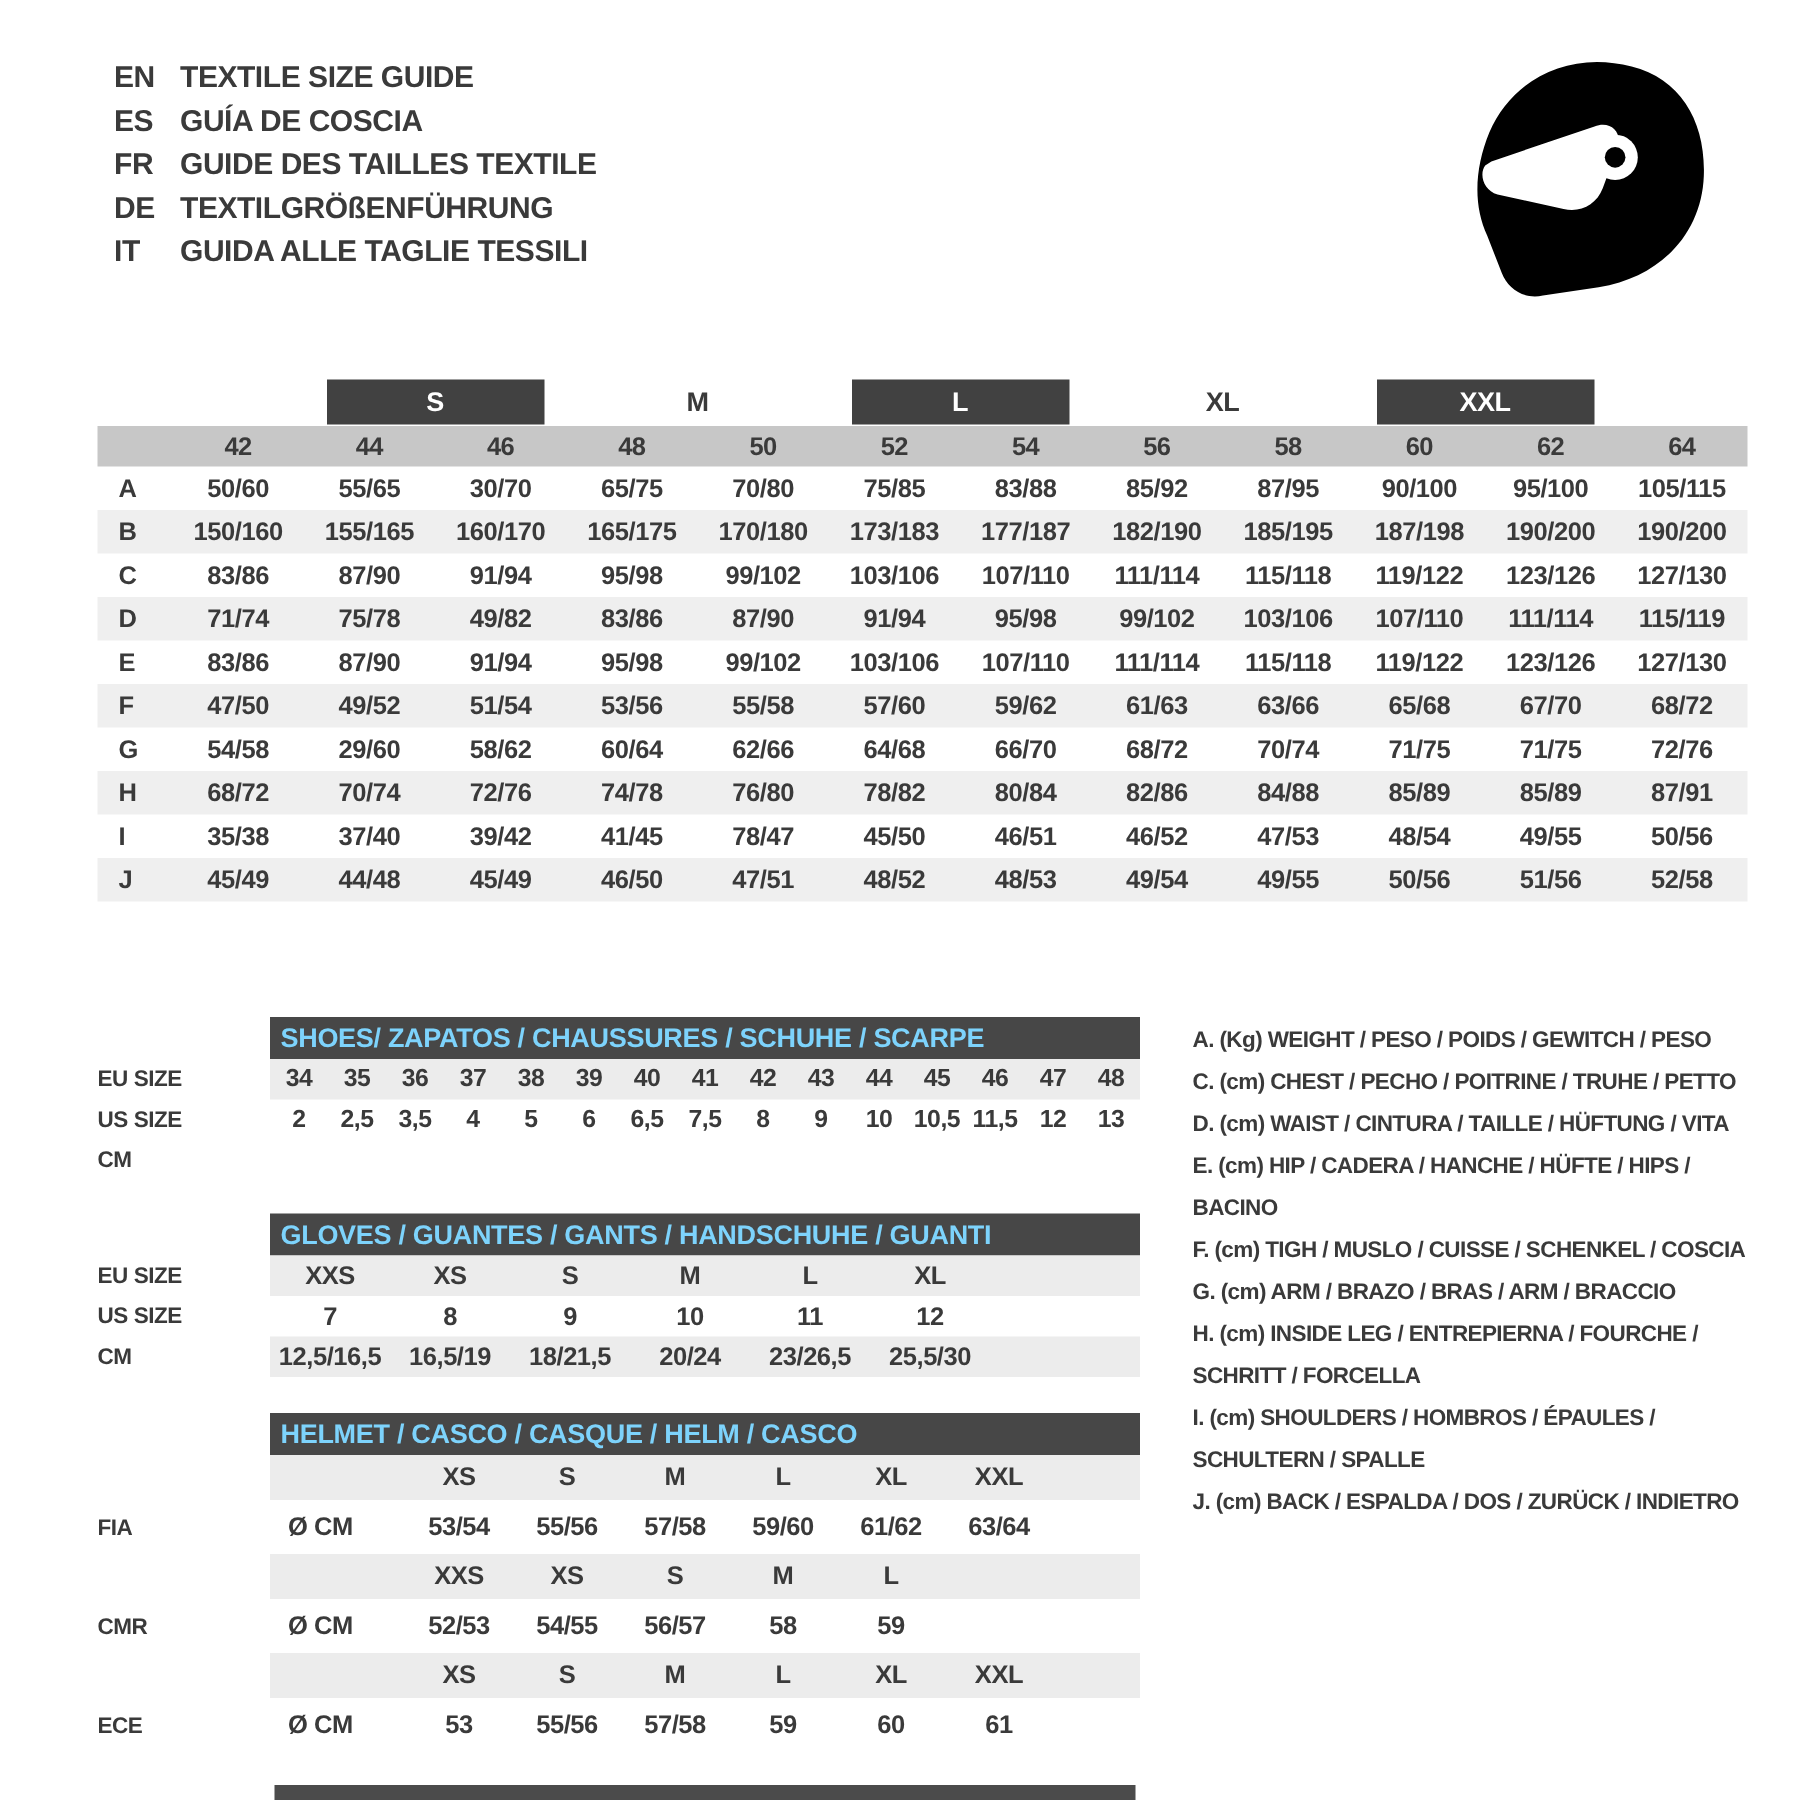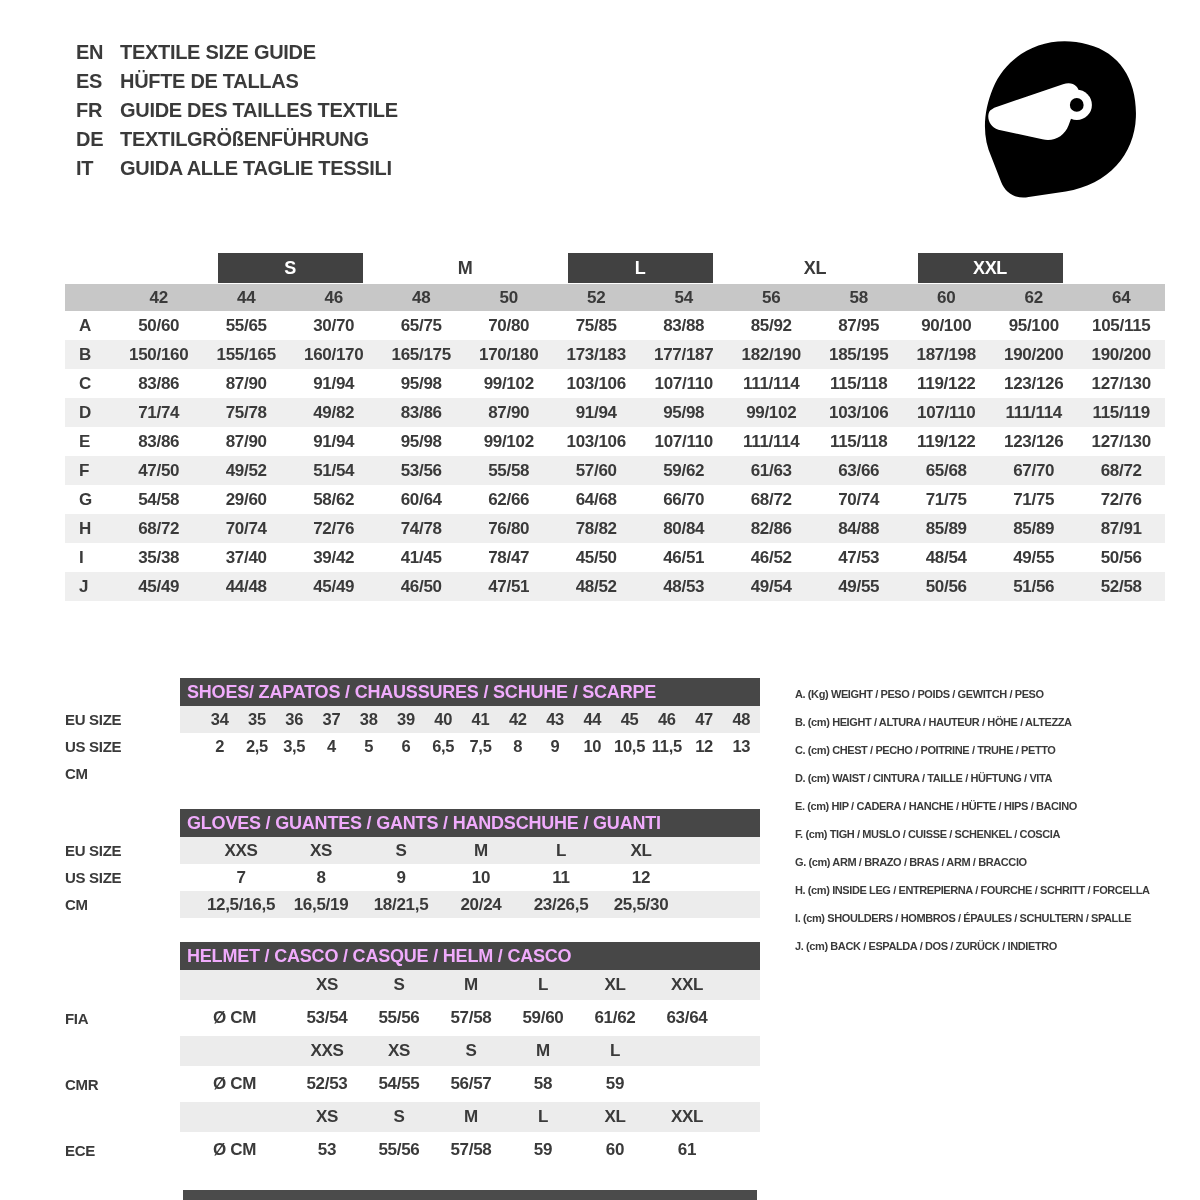--- a/index.html
+++ b/index.html
@@ -20,48 +20,48 @@
   .size-box{height:30px;margin:0 15px;display:flex;align-items:center;justify-content:center;font-size:18px;}
   .size-box.dark{background:#414141;color:#ffffff;}
   .band{height:27px;background:#c7c7c7;}
   .m-row{height:29px;}
   .m-row.stripe{background:#efefef;}
   .letter{text-align:left;padding-left:14px;}
   
   .lower{position:absolute;left:65px;top:678px;width:695px;font-size:17px;}
   .lrow{display:grid;grid-template-columns:115px 580px;align-items:center;height:27px;}
   .rlabel{font-size:15px;}
-  .bar{background:#474747;color:#f0abfc;height:28px;display:flex;align-items:center;padding-left:7px;font-size:18px;letter-spacing:-0.2px;box-sizing:border-box;}
+  .bar{background:#474747;color:#7dd3fc;height:28px;display:flex;align-items:center;padding-left:7px;font-size:18px;letter-spacing:-0.2px;box-sizing:border-box;}
   .bar-row{height:28px;}
-  .cells{display:grid;height:100%;align-items:center;text-align:center;padding-left:21px;}
+  .cells{display:grid;height:100%;align-items:center;text-align:center;}
   .cells-shoes{grid-template-columns:repeat(15,1fr);font-size:16.5px;}
   .cells-gloves{grid-template-columns:repeat(6,80px) 1fr;}
   .cells-helmet{grid-template-columns:90px repeat(6,72px) 1fr;}
   .unit-cell{text-align:left;padding-left:12px;}
   .stripe-bg{background:#ececec;}
   .gap22{margin-top:22px;}
   .gap24{margin-top:24px;}
   .h30{height:30px;}
   .h36{height:36px;}
   
-  .legend{position:absolute;left:795px;top:680px;width:375px;font-size:11px;line-height:28px;letter-spacing:-0.4px;}
+  .legend{position:absolute;left:795px;top:680px;width:375px;font-size:15px;line-height:28px;letter-spacing:-0.4px;}
   
   .bottom-bar{position:absolute;left:183px;top:1190px;width:574px;height:10px;background:#4b4b4b;}
 </style>
 </head>
 <body>
 
 <div class="lang-block">
     <div class="lang-row">
       <span class="lang-code">EN</span>
       <span class="lang-title">TEXTILE SIZE GUIDE</span>
     </div>
     <div class="lang-row">
       <span class="lang-code">ES</span>
-      <span class="lang-title">HÜFTE DE TALLAS</span>
+      <span class="lang-title">GUÍA DE COSCIA</span>
     </div>
     <div class="lang-row">
       <span class="lang-code">FR</span>
       <span class="lang-title">GUIDE DES TAILLES TEXTILE</span>
     </div>
     <div class="lang-row">
       <span class="lang-code">DE</span>
       <span class="lang-title">TEXTILGRÖßENFÜHRUNG</span>
     </div>
     <div class="lang-row">
@@ -424,21 +424,20 @@
           <div>60</div>
           <div>61</div>
         </div>
       </div>
     </div>
 
 </div>
 
 <div class="legend">
     <div class="legend-line">A. (Kg) WEIGHT / PESO / POIDS / GEWITCH / PESO</div>
-    <div class="legend-line">B. (cm) HEIGHT / ALTURA / HAUTEUR / HÖHE / ALTEZZA</div>
     <div class="legend-line">C. (cm) CHEST / PECHO / POITRINE / TRUHE / PETTO</div>
     <div class="legend-line">D. (cm) WAIST / CINTURA / TAILLE / HÜFTUNG / VITA</div>
     <div class="legend-line">E. (cm) HIP / CADERA / HANCHE / HÜFTE / HIPS /  BACINO</div>
     <div class="legend-line">F. (cm) TIGH / MUSLO / CUISSE / SCHENKEL / COSCIA</div>
     <div class="legend-line">G. (cm) ARM  / BRAZO / BRAS / ARM / BRACCIO</div>
     <div class="legend-line">H. (cm) INSIDE LEG / ENTREPIERNA / FOURCHE / SCHRITT / FORCELLA</div>
     <div class="legend-line">I.  (cm) SHOULDERS / HOMBROS / ÉPAULES / SCHULTERN / SPALLE</div>
     <div class="legend-line">J. (cm) BACK / ESPALDA / DOS / ZURÜCK / INDIETRO</div>
   </div>
 

